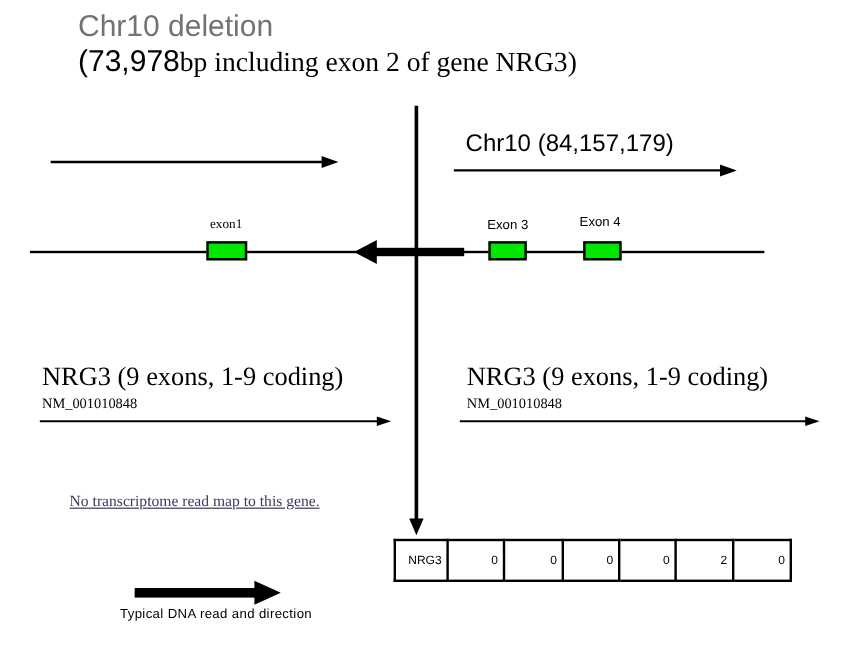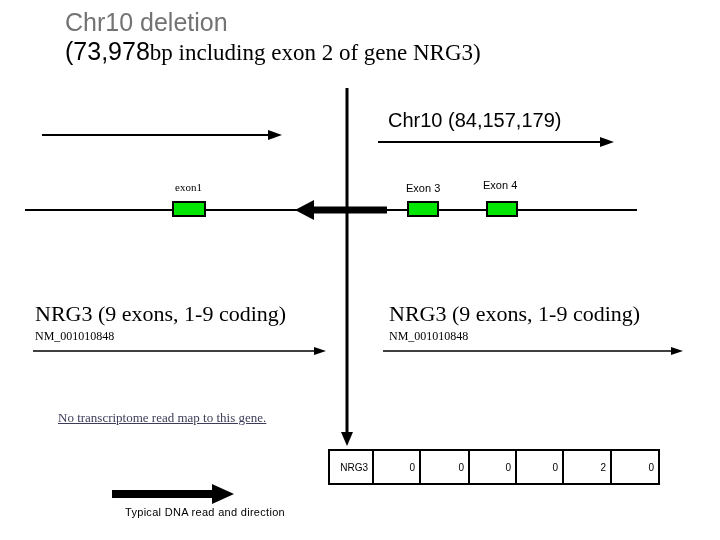--- a/index.html
+++ b/index.html
@@ -51,21 +51,20 @@
 
   .note {
     font: 13px "Liberation Serif", serif;
     white-space: nowrap;
   }
 
   .legend-label {
     font: 11px "Liberation Sans", sans-serif;
     letter-spacing: 0.3px;
     white-space: nowrap;
-    margin-left: 25px;
   }
 
   table.data-table {
     border-collapse: collapse;
     table-layout: fixed;
     font: 10px "Liberation Sans", sans-serif;
     background: #fff;
   }
   .data-table th, .data-table td {
     border: 2px solid #000;

